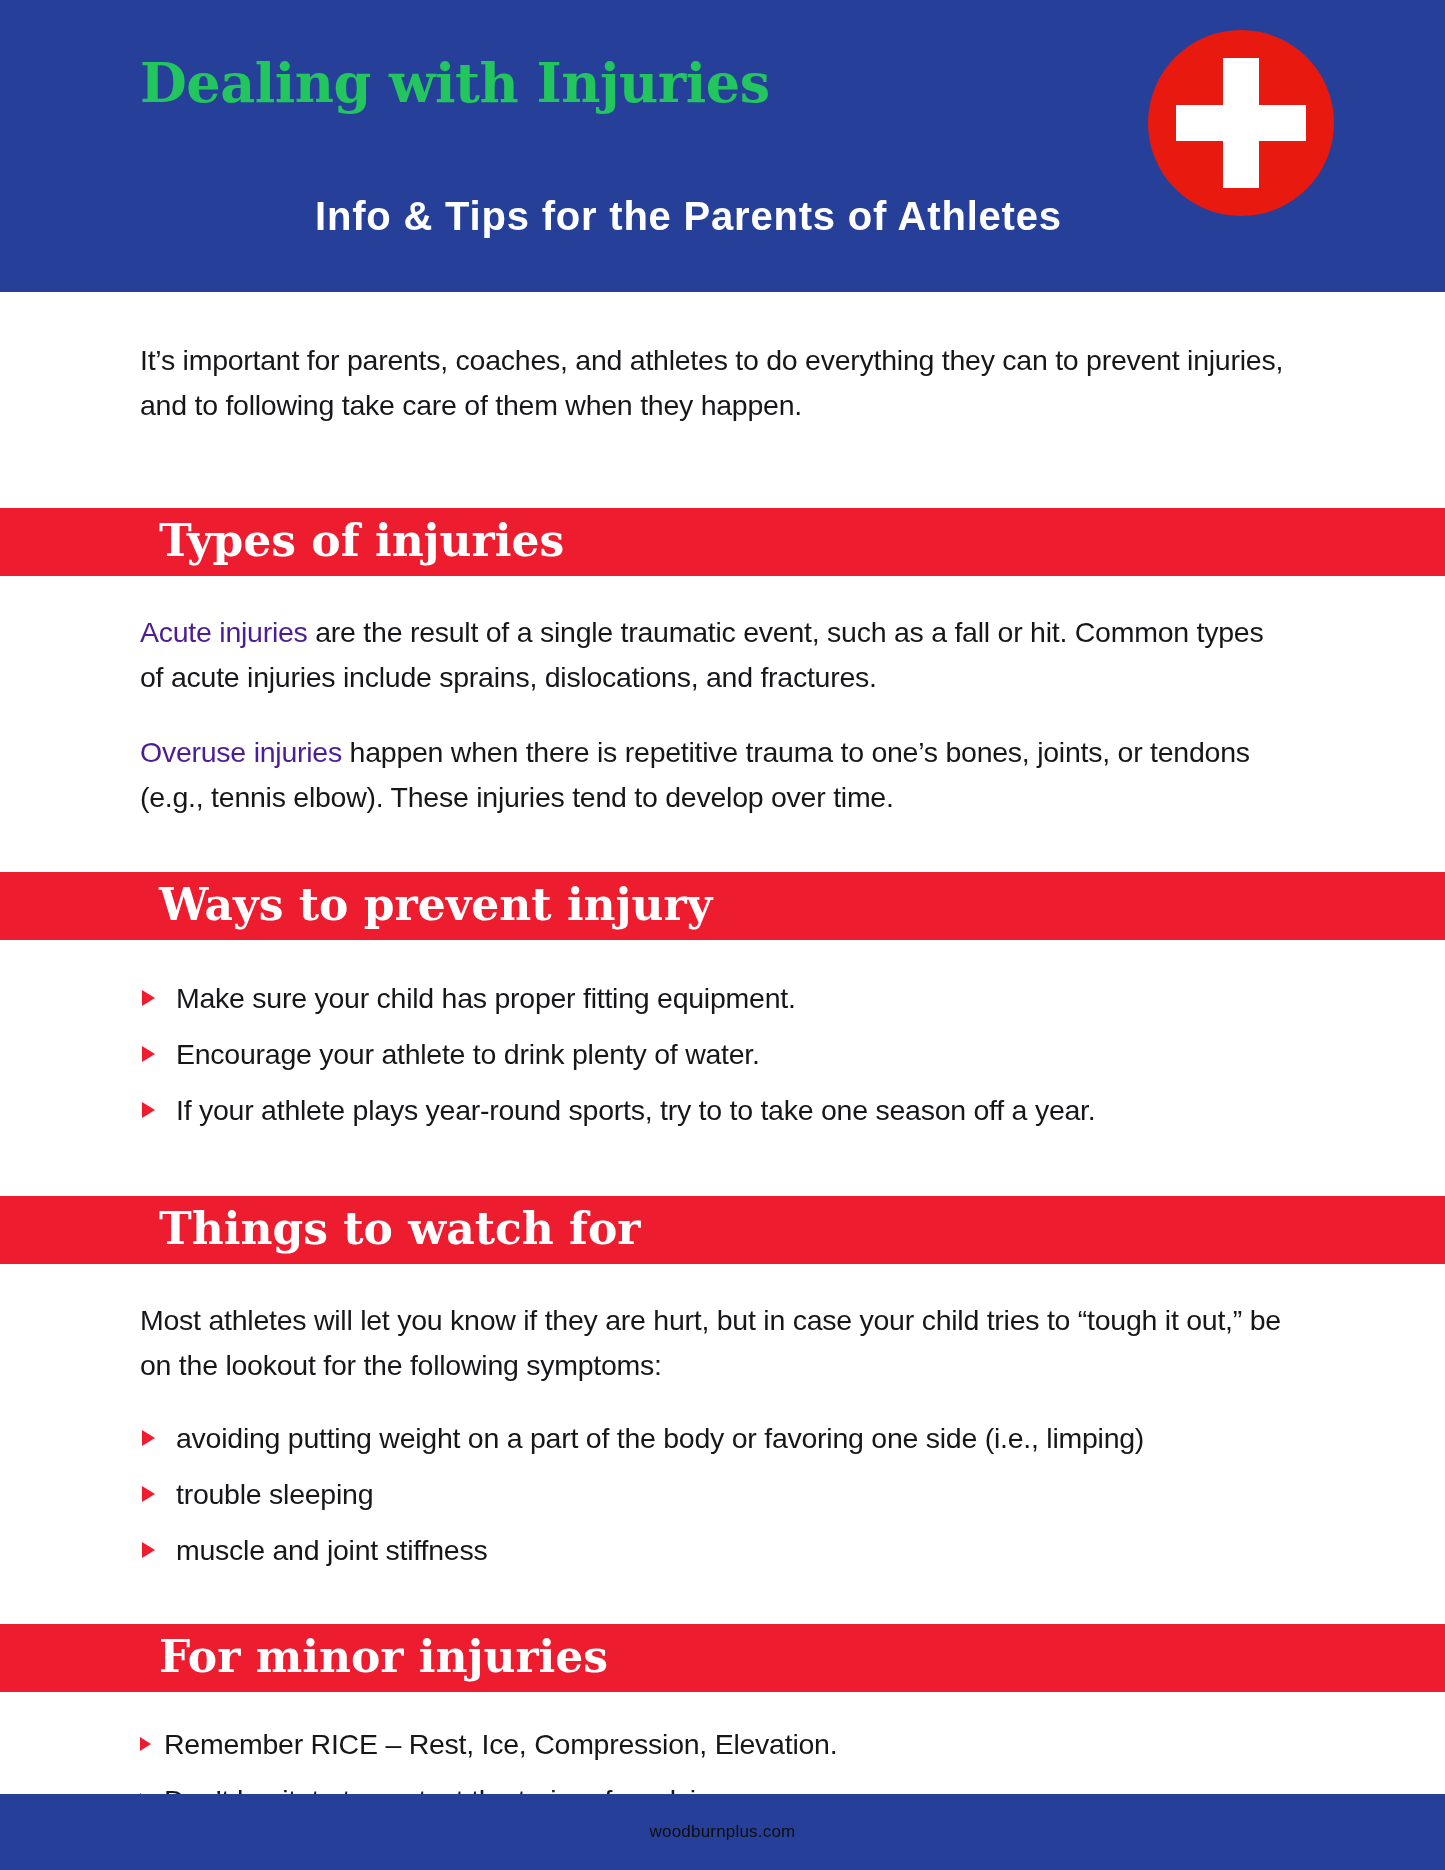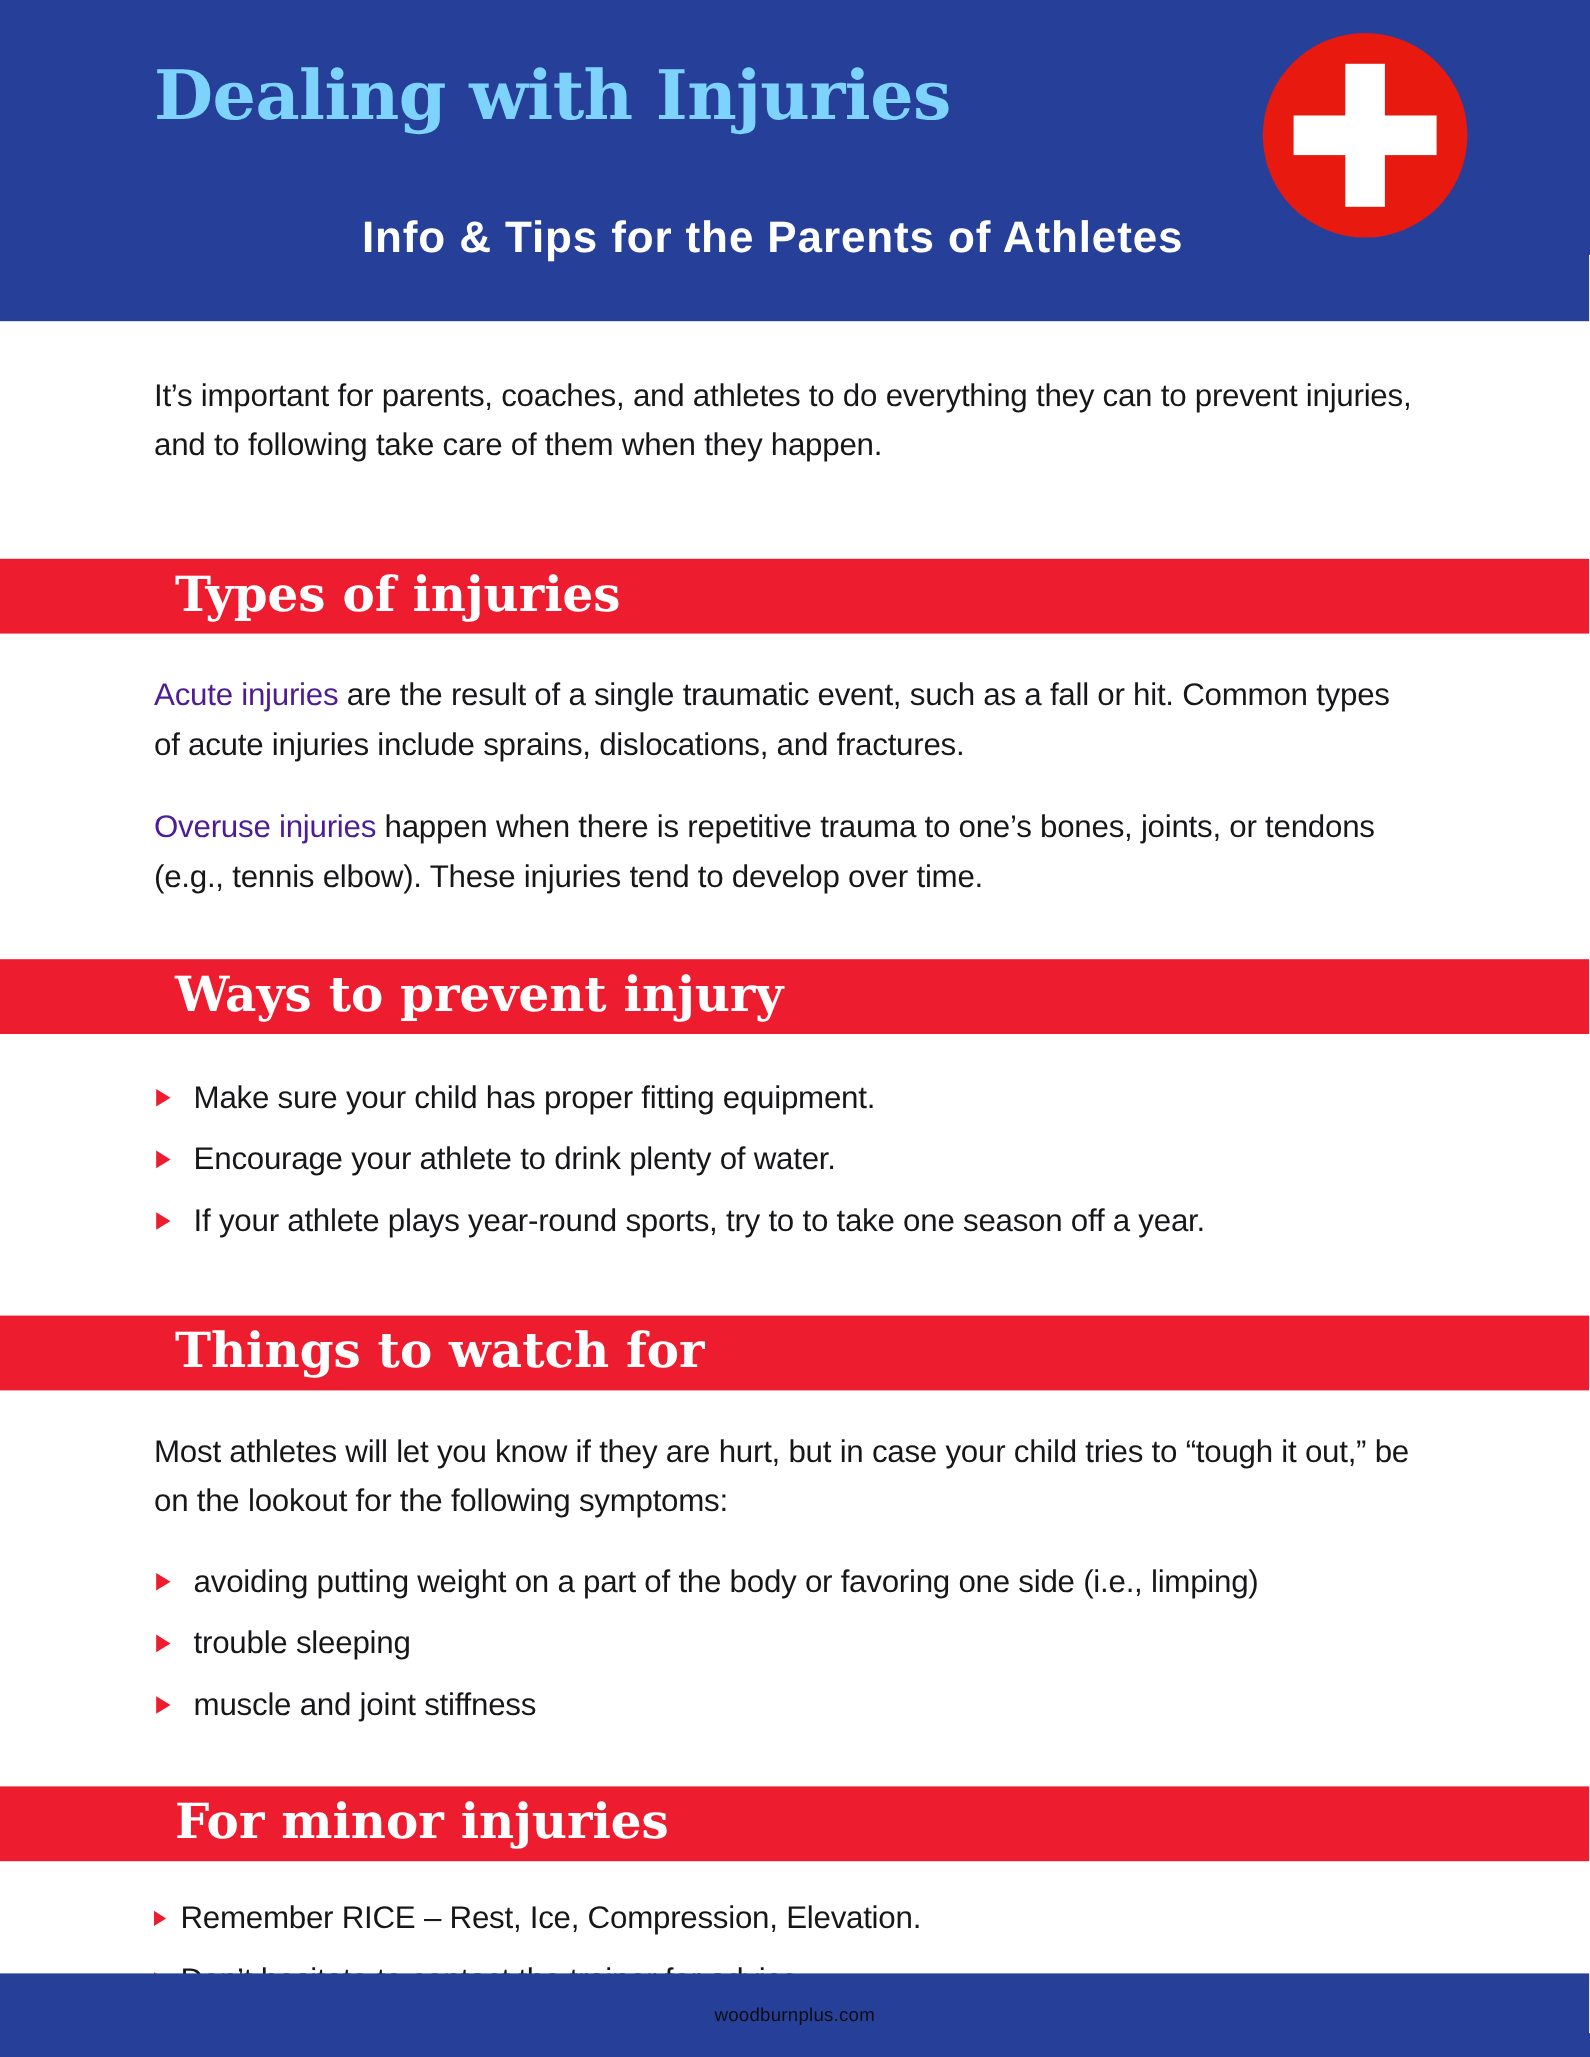--- a/index.html
+++ b/index.html
@@ -32,29 +32,29 @@
     top: 0;
     right: 0;
     height: 100%;
   }
   .poster-title {
     position: absolute;
     left: 0;
     top: 56px;
     font-family: "DejaVu Serif", serif;
     font-weight: bold;
-    font-size: 62px;
+    font-size: 54px;
     line-height: 1;
-    color: #7dd3fc;
+    color: #22c55e;
     letter-spacing: -0.5px;
     white-space: nowrap;
   }
   .poster-subtitle {
     position: absolute;
-    left: 189px;
+    left: 175px;
     top: 196px;
     font-family: "Liberation Sans", sans-serif;
     font-weight: bold;
     font-size: 40px;
     line-height: 1;
     color: #ffffff;
     letter-spacing: 0.8px;
     white-space: nowrap;
   }
   .cross-badge {

